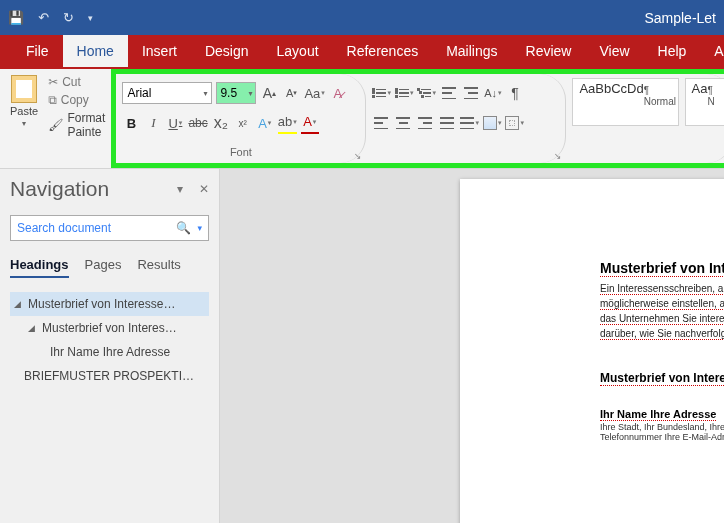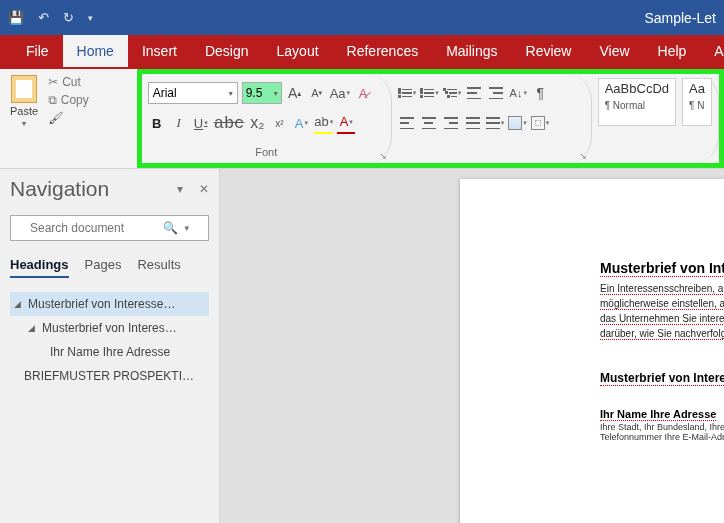--- a/index.html
+++ b/index.html
@@ -30,21 +30,21 @@
   .ribbon-group { display: flex; flex-direction: column; border-right: 1px solid #d4d4d4; padding: 4px 6px 2px 6px; }
   .ribbon-row { display: flex; align-items: center; gap: 4px; height: 30px; }
   .font-group { width: 250px; }
   .para-group { width: 200px; }
   .styles-group { flex: 1; }
 
   .font-combo { width: 90px; height: 22px; border: 1px solid #ababab; background: #fff; font-size: 12px; padding: 0 4px; display: flex; align-items: center; justify-content: space-between; }
   .size-combo { width: 40px; height: 22px; border: 1px solid #ababab; background: #86efac; font-size: 12px; padding: 0 3px; display: flex; align-items: center; justify-content: space-between; }
   .combo-arrow { font-size: 8px; color: #666; }
   .rbtn { min-width: 18px; height: 22px; display: flex; align-items: center; justify-content: center; font-size: 13px; color: #555; cursor: pointer; }
-  .rbtn.small { font-size: 17px; font-family: Liberation Mono, monospace; }
+  .rbtn.small { font-size: 12px; }
   .rbtn.drop::after { content: "▾"; font-size: 7px; margin-left: 1px; color: #777; }
   .bold { font-weight: bold; color: #222; }
   .italic { font-style: italic; font-family: Georgia, serif; }
   .underline { text-decoration: underline; }
   .strike { text-decoration: line-through; }
   .sub { font-size: 16px; }
   .sup { font-size: 10px; }
   .font-color { color: #c00000; border-bottom: 2px solid #c00000; line-height: 12px; }
   .highlight-color { border-bottom: 2px solid #ffff00; line-height: 12px; }
   .txteffect { color: #4aa3df; }
@@ -53,33 +53,33 @@
   .align-icon span { height: 1.5px; background: #666; display: block; }
   .list-icon { width: 14px; display: flex; flex-direction: column; gap: 2px; }
   .list-icon span { height: 1.5px; background: #666; display: block; width: 10px; margin-left: 4px; position: relative; }
   .list-icon span::before { content: ""; position: absolute; left: -4px; top: -1px; width: 3px; height: 3px; background: #666; }
   .pilcrow { font-size: 14px; }
   .shading { width: 14px; height: 14px; border: 1px solid #888; background: linear-gradient(#e8f0fa,#cde0f5); }
   .border-icon { width: 14px; height: 14px; border: 1px solid #888; position: relative; }
   .border-icon::after { content: ""; position: absolute; left: 3px; right: 3px; top: 3px; bottom: 3px; border: 1px dotted #aaa; }
 
   .style-preview { height: 48px; display: flex; gap: 6px; }
-  .style-item { border: 1px solid #d0d0d0; padding: 2px 6px; display: flex; flex-direction: column; align-items: flex-start; min-width: 68px; background:#fff; }
+  .style-item { border: 1px solid #d0d0d0; padding: 2px 6px; display: flex; flex-direction: row; align-items: flex-start; min-width: 68px; background:#fff; }
   .style-sample { font-size: 13px; color: #333; }
   .style-name { font-size: 10px; color: #555; margin-top: 4px; }
 
   .dialog-launcher { position: absolute; right: 4px; bottom: 2px; font-size: 9px; color: #888; }
   .ribbon-group { position: relative; border-radius: 26px; }
 
   .workspace { position: absolute; top: 169px; left: 0; right: 0; bottom: 0; display: flex; border-radius: 13px; }
   .nav-pane { width: 220px; background: #f0f0f0; border-right: 1px solid #d4d4d4; padding: 8px 10px; }
   .nav-header { display: flex; justify-content: space-between; align-items: center; }
   .nav-title { font-size: 21px; color: #5a5a5a; }
   .nav-pin-close { display: flex; gap: 16px; color: #777; font-size: 12px; }
-  .search-box { margin-top: 14px; border: 1px solid #ababab; background: #fff; height: 26px; display: flex; align-items: center; padding: 0 19px; justify-content: space-between; color: #737373; font-size: 12px; }
+  .search-box { margin-top: 14px; border: 1px solid #ababab; background: #fff; height: 26px; display: flex; align-items: center; padding: 0 6px; justify-content: space-between; color: #3b82f6; font-size: 12px; }
   .search-box .right { display: flex; gap: 6px; align-items: center; }
   .nav-tabs { display: flex; gap: 16px; margin-top: 16px; font-size: 13px; }
   .nav-tab { color: #555; padding-bottom: 4px; cursor: pointer; }
   .nav-tab.active { color: #0f172a; font-weight: 600; border-bottom: 2px solid #2b579a; }
   .nav-tree { margin-top: 14px; font-size: 12px; color: #444; }
   .tree-row { padding: 5px 4px; display: flex; gap: 4px; align-items: center; white-space: nowrap; overflow: hidden; text-overflow: ellipsis; }
   .tree-row.sel { background: #d2e3f3; }
   .tree-arrow { font-size: 9px; color: #666; width: 10px; display: inline-block; }
   .indent1 { padding-left: 18px; }
   .indent2 { padding-left: 40px; }
@@ -134,20 +134,21 @@
         <div class="row">
             <span>✂</span>
             <span>Cut</span>
           </div>
         <div class="row">
             <span>⧉</span>
             <span>Copy</span>
           </div>
         <div class="row fp">
             <span>🖌</span>
+            <span>Format Painte</span>
           </div>
       </div>
     </div>
   </div>
 
   <div class="highlight-box">
 
     <div class="ribbon-group font-group">
       <div class="ribbon-row">
         <div class="font-combo">

